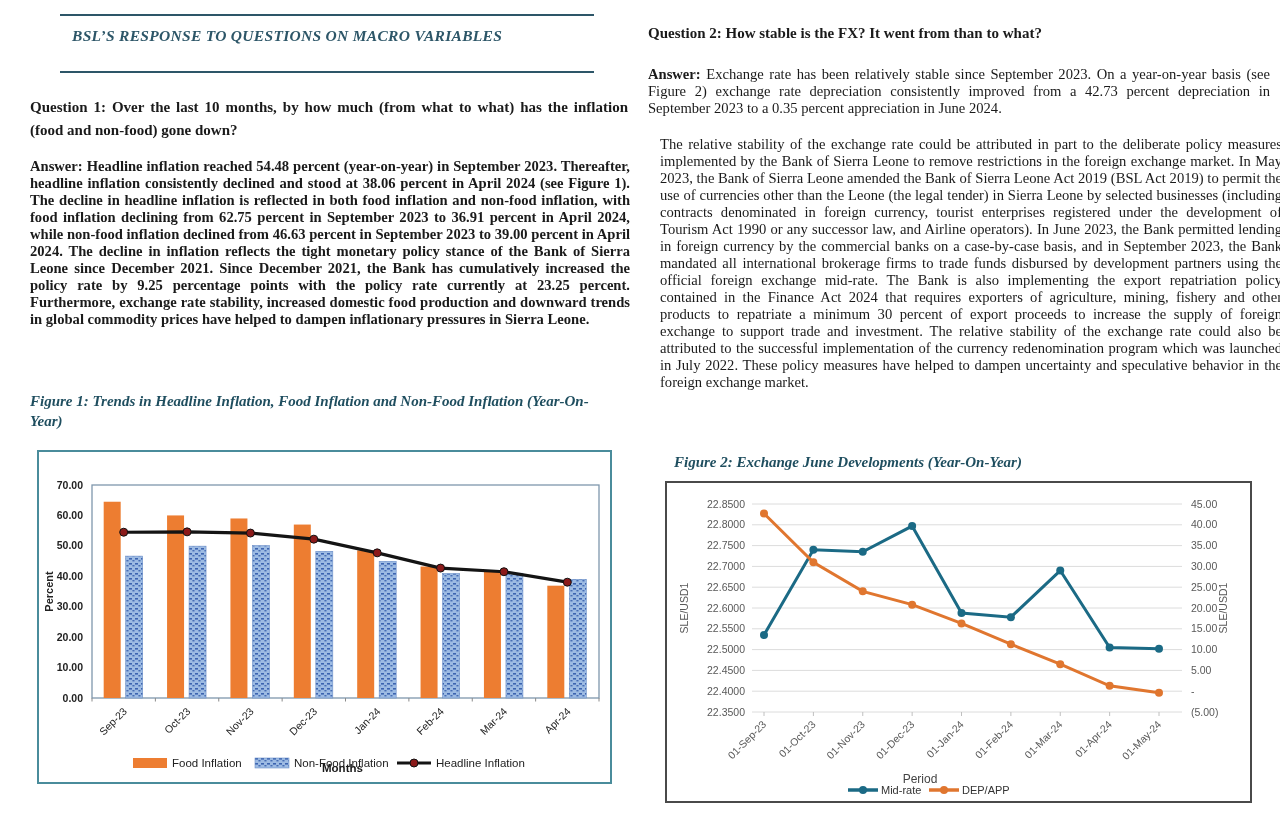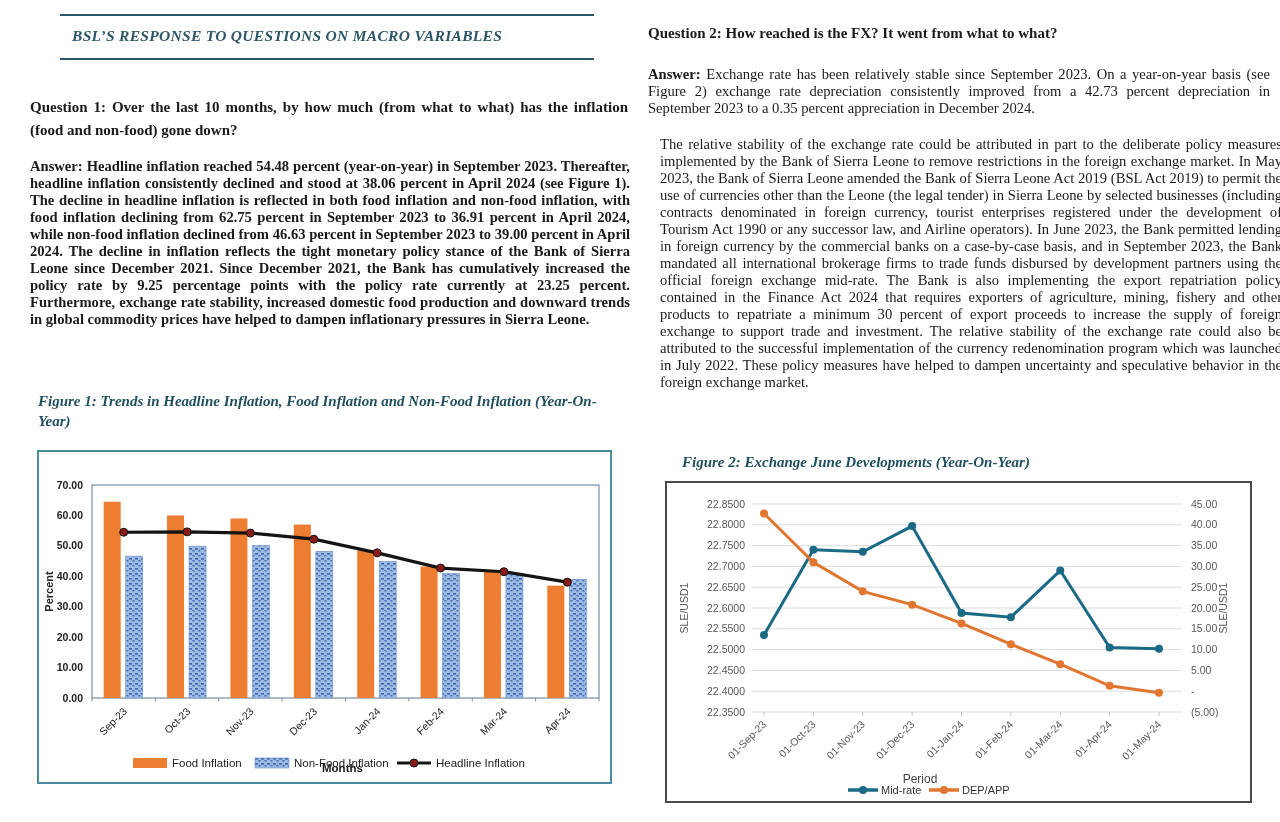--- a/index.html
+++ b/index.html
@@ -5,32 +5,32 @@
   html,body{margin:0;padding:0;}
   body{
     width:1280px;height:822px;position:relative;background:#ffffff;
     font-family:"Liberation Serif", serif;color:#1a1a1a;overflow:hidden;
   }
   .abs{position:absolute;}
   
   .banner{
     left:60px;top:14px;width:518px;
     border-top:2px solid #2d5668;border-bottom:2px solid #2d5668;
-    padding:11px 4px 13px 12px;
+    padding:11px 4px 26px 12px;
   }
   .banner-title{
     font-weight:bold;font-style:italic;font-size:15.5px;color:#2d5668;
     letter-spacing:.3px;
   }
   .q-heading{font-weight:bold;font-size:15px;line-height:1.55;text-align:justify;}
   .q1-heading{left:30px;top:96px;width:598px;}
   .para{font-size:14.6px;line-height:17px;text-align:justify;}
   .q1-answer{left:30px;top:143px;width:600px;font-weight:bold;}
   .fig-caption{
-    font-weight:bold;font-style:italic;font-size:15px;color:#1f4e5f;line-height:1.35;margin-left:8px;
+    font-weight:bold;font-style:italic;font-size:15px;color:#1f4e5f;line-height:1.35;
   }
   .fig1-caption{left:30px;top:391px;width:585px;}
   .fig1-box{left:37px;top:450px;width:571px;height:330px;border:2px solid #4a8c9b;background:#fff;}
   
   .q2-heading{left:648px;top:22px;width:622px;}
   .q2-answer{left:648px;top:51px;width:622px;}
   .q2-para2{left:660px;top:121px;width:622px;}
   .fig2-caption{left:674px;top:452px;width:600px;}
   .fig2-box{left:665px;top:481px;width:583px;height:318px;border:2px solid #4a4a4a;background:#fff;}
   svg{display:block;}
@@ -118,23 +118,23 @@
       <text x="133" y="315" font-size="11.5" fill="#222">Food Inflation</text>
       <rect x="216" y="306" width="34" height="10" fill="url(#nfpat)" stroke="#6c8fc9" stroke-width="0.6"></rect>
       <text x="255" y="315" font-size="11.5" fill="#222">Non-Food Inflation</text>
       <text x="283" y="320" font-size="11.5" font-weight="bold" fill="#1a1a1a">Months</text>
       <line x1="358" y1="311" x2="392" y2="311" stroke="#141414" stroke-width="3"></line>
       <circle cx="375" cy="311" r="4" fill="#8b1a1a" stroke="#111" stroke-width="1"></circle>
       <text x="397" y="315" font-size="11.5" fill="#222">Headline Inflation</text>
     </svg>
 </div>
 
-<div class="abs q-heading q2-heading">Question 2: How reached is the FX? It went from what to what?</div>
-
-<p class="abs para q2-answer"><b>Answer:</b> <span>Exchange rate has been relatively stable since September 2023.  On a year-on-year basis (see Figure 2) exchange rate depreciation consistently improved from a 42.73 percent depreciation in September 2023 to a 0.35 percent appreciation in December 2024.</span></p>
+<div class="abs q-heading q2-heading">Question 2: How stable is the FX? It went from than to what?</div>
+
+<p class="abs para q2-answer"><b>Answer:</b> <span>Exchange rate has been relatively stable since September 2023.  On a year-on-year basis (see Figure 2) exchange rate depreciation consistently improved from a 42.73 percent depreciation in September 2023 to a 0.35 percent appreciation in June 2024.</span></p>
 
 <p class="abs para q2-para2">The relative stability of the exchange rate could be attributed in part to the deliberate policy measures implemented by the Bank of Sierra Leone to remove restrictions in the foreign exchange market. In May 2023, the Bank of Sierra Leone amended the Bank of Sierra Leone Act 2019 (BSL Act 2019) to permit the use of currencies other than the Leone (the legal tender) in Sierra Leone by selected businesses (including contracts denominated in foreign currency, tourist enterprises registered under the development of Tourism Act 1990 or any successor law, and Airline operators).  In June 2023, the Bank permitted lending in foreign currency by the commercial banks on a case-by-case basis, and in September 2023, the Bank mandated all international brokerage firms to trade funds disbursed by development partners using the official foreign exchange mid-rate. The Bank is also implementing the export repatriation policy contained in the Finance Act 2024 that requires exporters of agriculture, mining, fishery and other products to repatriate a minimum 30 percent of export proceeds to increase the supply of foreign exchange to support trade and investment.  The relative stability of the exchange rate could also be attributed to the successful implementation of the currency redenomination program which was launched in July 2022. These policy measures have helped to dampen uncertainty and speculative behavior in the foreign exchange market.</p>
 
 <div class="abs fig-caption fig2-caption">Figure 2: Exchange June Developments (Year-On-Year)</div>
 
 <div class="abs fig2-box">
   <svg id="fig2-svg" width="583" height="318" viewBox="0 0 583 318">
       <line x1="85" y1="229" x2="515" y2="229" stroke="#dcdcdc" stroke-width="1"></line>
       <text x="78" y="232.5" text-anchor="end" font-size="10.5" fill="#595959">22.3500</text>
       <text x="524" y="232.5" text-anchor="start" font-size="10.5" fill="#595959">(5.00)</text>

